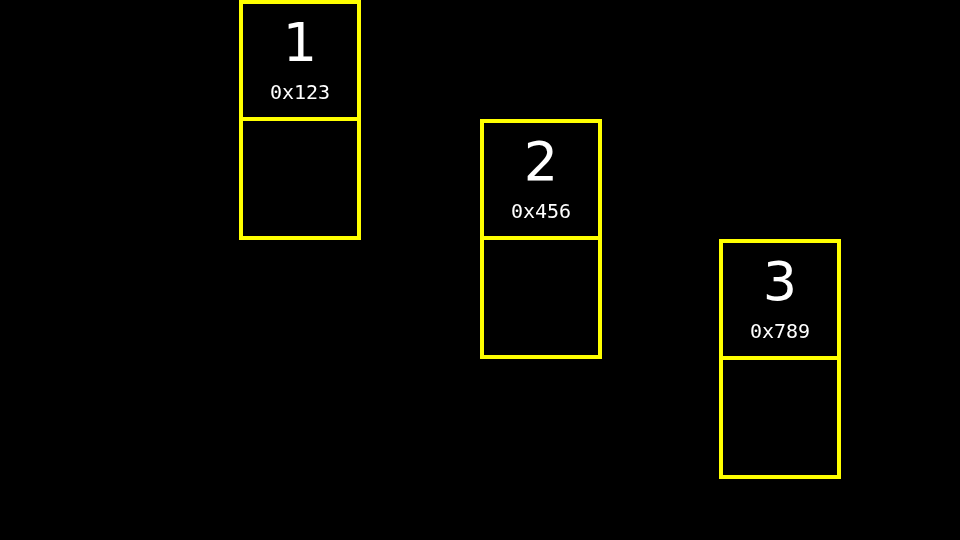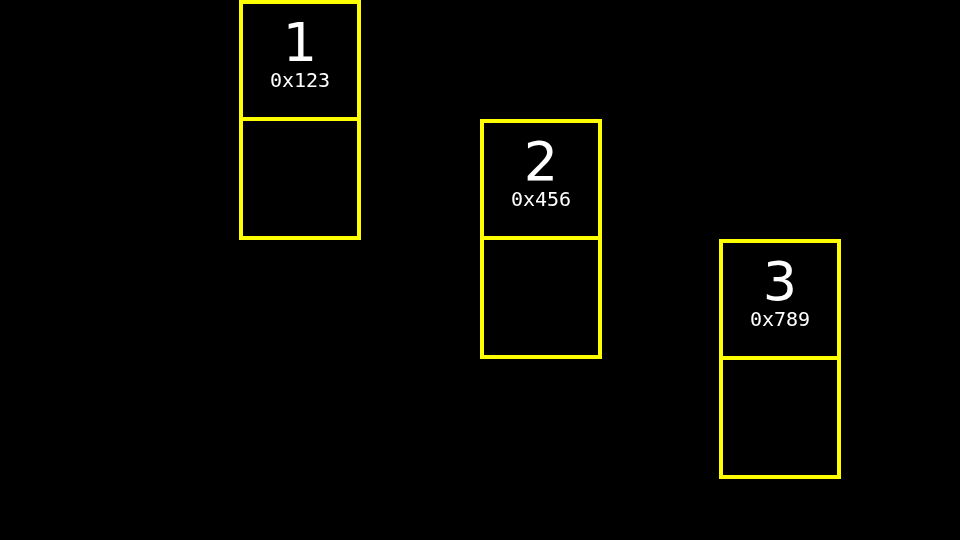--- a/index.html
+++ b/index.html
@@ -46,20 +46,21 @@
     line-height: 1;
     letter-spacing: 0px;
     margin-top: 12px;
   }
   .node-address {
     color: #FFFFFF;
     font-family: "DejaVu Sans Mono", monospace;
     font-size: 20px;
     font-weight: 400;
     line-height: 1;
+    margin-top: 12px;
   }
 </style>
 </head>
 <body>
 
 <div id="canvas">
 
   <div class="node" style="left:239px; top:0px; width:122px;">
     <div class="cell cell-value" style="height:121px;">
       <span class="node-number">1</span>

